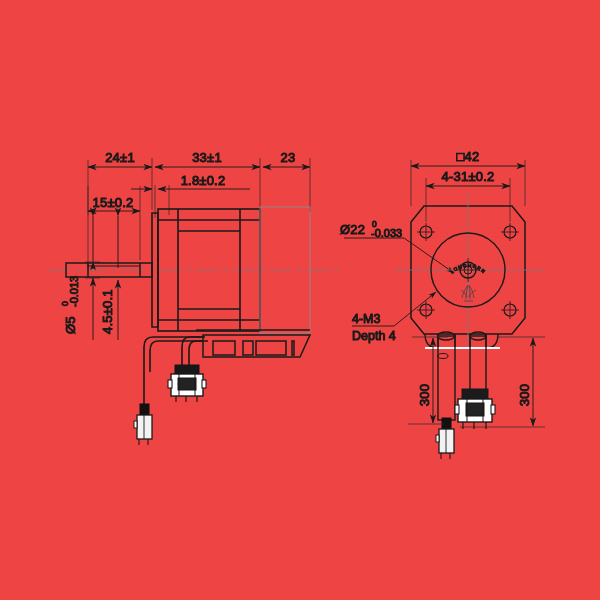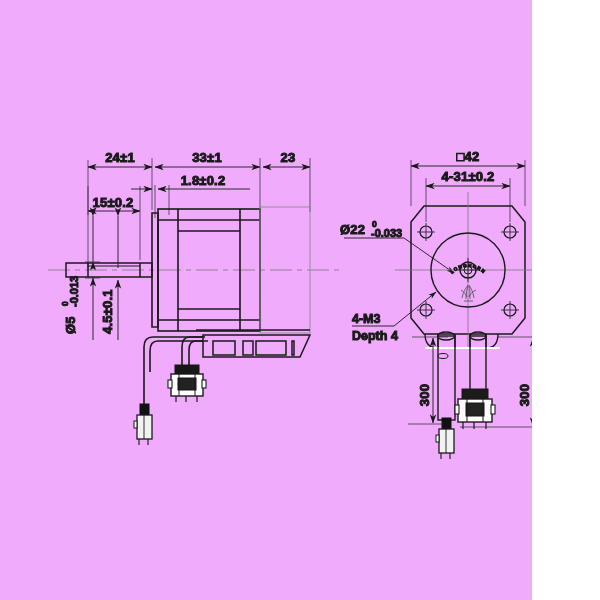--- a/index.html
+++ b/index.html
@@ -1,18 +1,18 @@
 <!DOCTYPE html>
 <html><head>
 <meta charset="utf-8">
 <style>
   html,body{margin:0;padding:0;background:#ffffff;}
   #sheet{
-    position:relative;width:532px;height:600px;background:#f0abfc;
-    font-family:"Liberation Sans", sans-serif;overflow:hidden;font-weight:bold;
+    position:relative;width:600px;height:600px;background:#ef4444;
+    font-family:"Liberation Sans", sans-serif;overflow:hidden;
   }
   svg{display:block;}
   text{font-family:"Liberation Sans", sans-serif;fill:#1a1a1a;}
   .dimtxt{font-size:13px;letter-spacing:.2px;}
   .dimtxt-sm{font-size:11px;}
   .dimtxt-xs{font-size:8.5px;}
   .notetxt{font-size:12.5px;}
   .logo-txt{font-size:4.6px;fill:#3a3a3a;}
 </style>
 </head>

